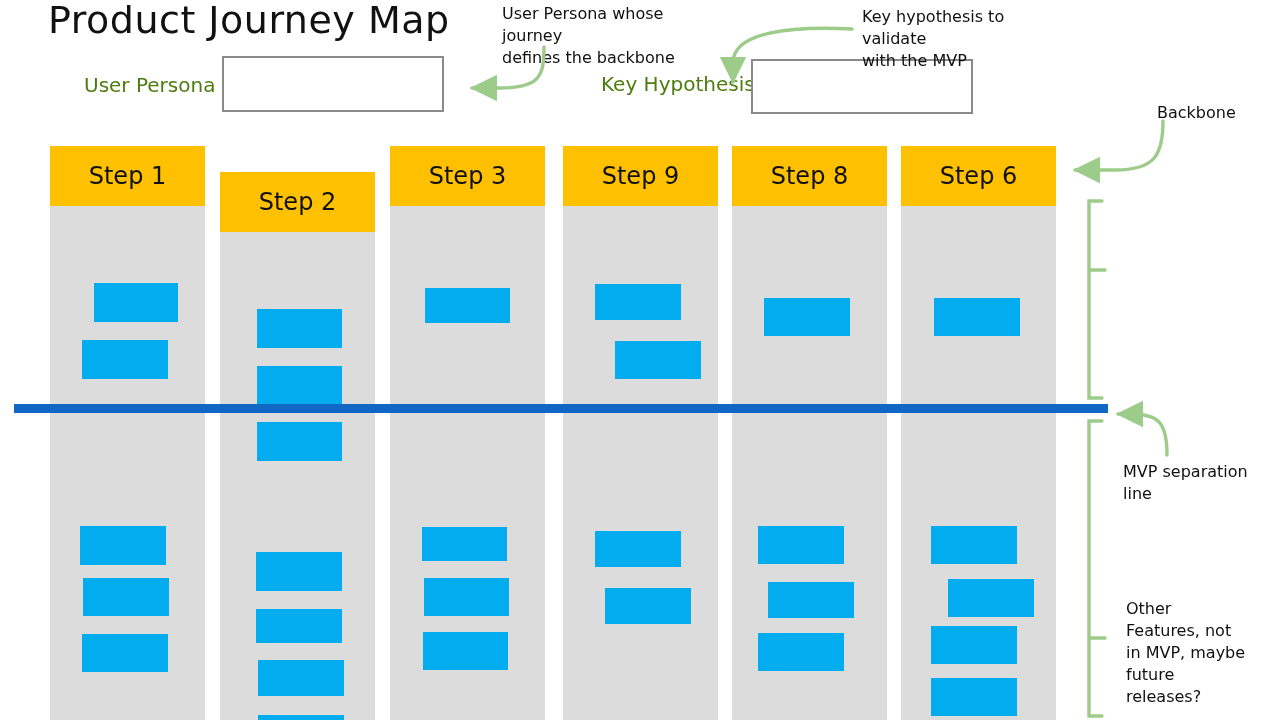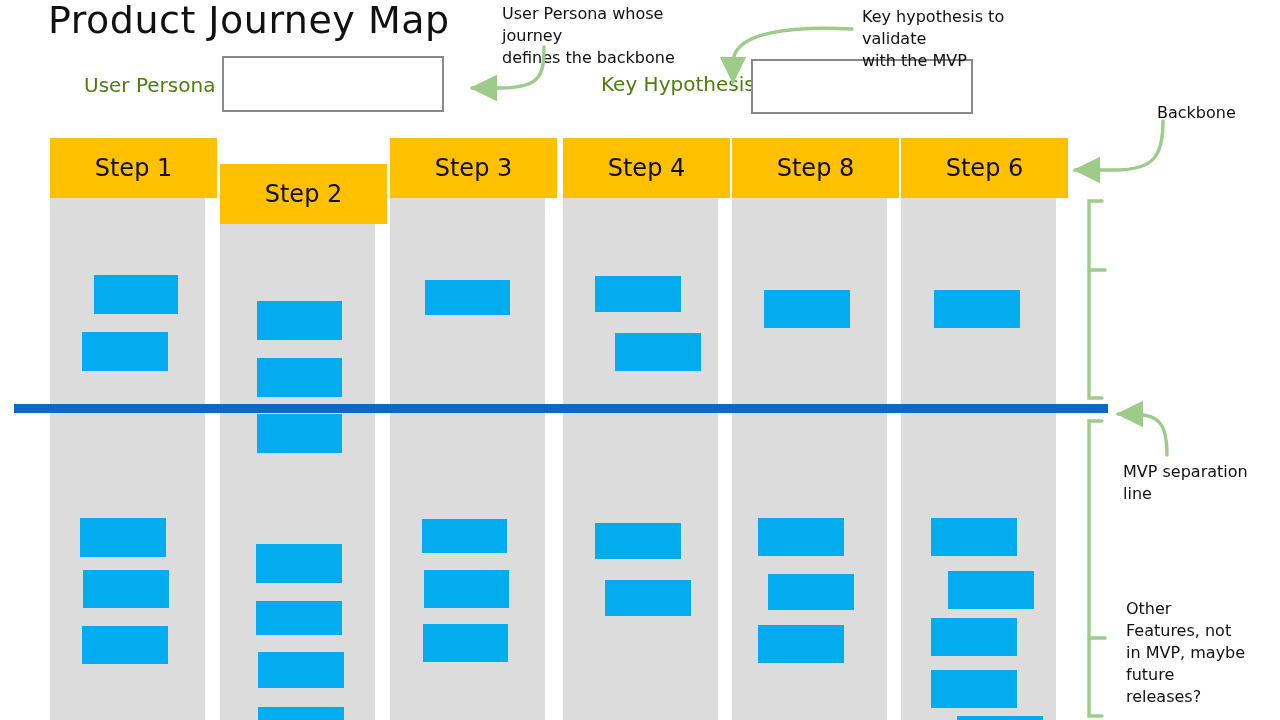--- a/index.html
+++ b/index.html
@@ -35,21 +35,21 @@
     font-family:"DejaVu Sans", sans-serif;white-space:pre-line;
   }
   #annot-persona{left:502px;top:3px;width:210px;}
   #annot-hypo{left:862px;top:6px;width:200px;}
   #annot-backbone{left:1157px;top:102px;}
   #annot-priority{left:1133px;top:243px;width:110px;}
   #annot-mvpline{left:1123px;top:461px;width:128px;}
   #annot-other{left:1126px;top:598px;width:120px;}
 
   
-  .col{position:absolute;top:138px;width:167px;}
+  .col{position:absolute;top:146px;width:155px;}
   .col-head{
     height:60px;background:#FFC000;display:flex;align-items:center;justify-content:center;
     font-size:24px;color:#111;font-family:"DejaVu Sans", sans-serif;
   }
   .col-body{position:absolute;left:0;top:60px;width:155px;height:582px;background:#DCDCDC;}
 
   .card{position:absolute;background:#03ACEF;}
 
   
   #mvp-line{
@@ -110,21 +110,21 @@
       <div class="col" style="left: 390px;">
         <div class="col-head">Step 3</div>
         <div class="col-body">
           <div class="card" style="left: 35px; top: 82px; width: 85px; height: 35px;"></div>
           <div class="card" style="left: 32px; top: 321px; width: 85px; height: 34px;"></div>
           <div class="card" style="left: 34px; top: 372px; width: 85px; height: 38px;"></div>
           <div class="card" style="left: 33px; top: 426px; width: 85px; height: 38px;"></div>
         </div>
       </div>
       <div class="col" style="left: 563px;">
-        <div class="col-head">Step 4</div>
+        <div class="col-head">Step 9</div>
         <div class="col-body">
           <div class="card" style="left: 32px; top: 78px; width: 86px; height: 36px;"></div>
           <div class="card" style="left: 52px; top: 135px; width: 86px; height: 38px;"></div>
           <div class="card" style="left: 32px; top: 325px; width: 86px; height: 36px;"></div>
           <div class="card" style="left: 42px; top: 382px; width: 86px; height: 36px;"></div>
         </div>
       </div>
       <div class="col" style="left: 732px;">
         <div class="col-head">Step 8</div>
         <div class="col-body">

